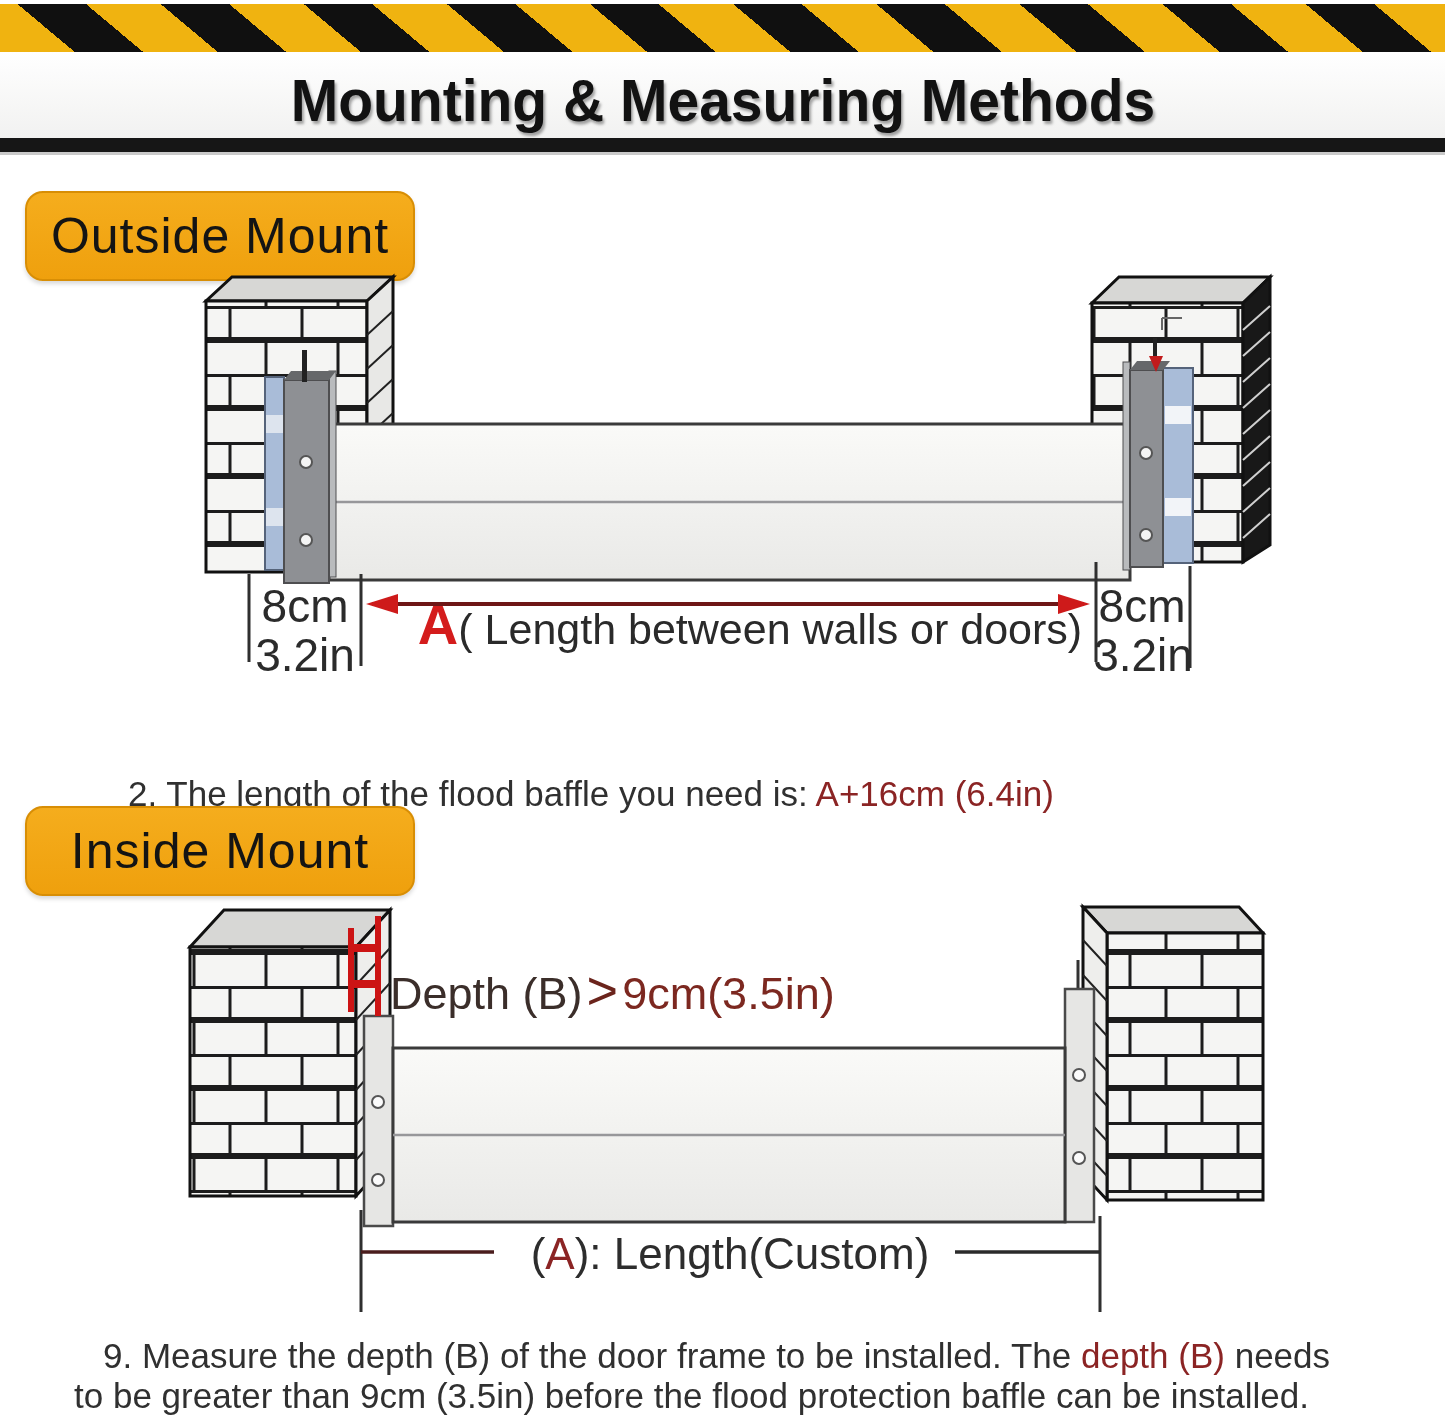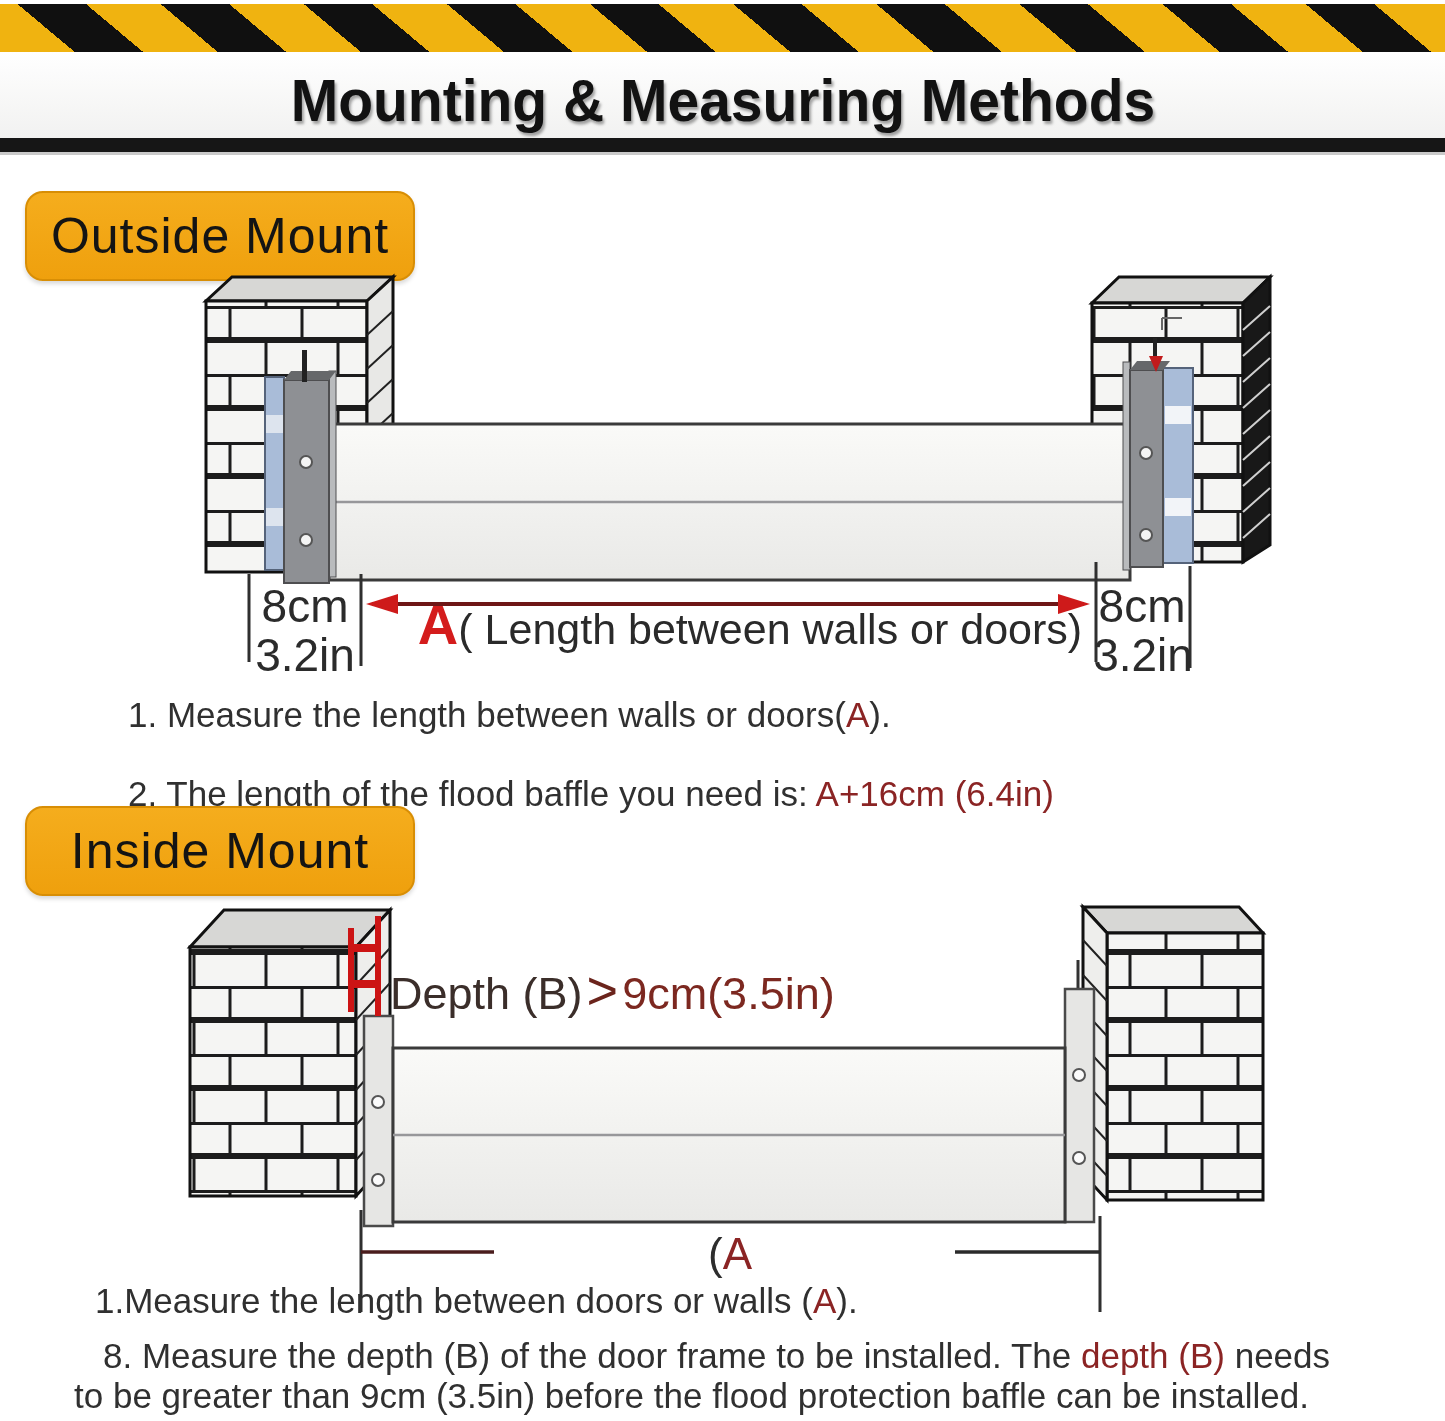--- a/index.html
+++ b/index.html
@@ -123,23 +123,20 @@
 
   <div class="abs dimtxt" style="left:249px;top:582px;width:112px;">8cm</div>
   <div class="abs dimtxt" style="left:240px;top:631px;width:130px;">3.2in</div>
   <div class="abs dimtxt" style="left:1094px;top:582px;width:96px;">8cm</div>
   <div class="abs dimtxt" style="left:1088px;top:631px;width:110px;">3.2in</div>
   <div class="abs spanrow">
     <span class="bigA">A</span>
     <span class="spantext">( Length between walls or doors)</span>
   </div>
 
-  <div class="abs instr" style="left:128px;top:695px;">
-    <span>1. Measure the length between walls or doors(</span><span class="hl">A</span><span>).</span>
-  </div>
   <div class="abs instr" style="left:128px;top:774px;">
     <span>2. The length of the flood baffle you need is: </span><span class="hl">A+16cm (6.4in)</span>
   </div>
 
   <div class="abs mountlabel" style="top:806px;">
     <span>Inside Mount</span>
   </div>
 
   <svg style="top:900px" width="1445" height="420" viewBox="0 900 1445 420">
     <defs>
@@ -199,23 +196,21 @@
 
   <div class="abs depthrow">
     <span class="depthlbl">Depth (B) </span>
     <span class="depthgt">&gt;</span>
     <span class="depthval">9cm(3.5in)</span>
   </div>
 
   <div class="abs dim2row">
     <span>(</span>
       <span class="hl">A</span>
-  </div>
-
-  <div class="abs instr" style="left:95px;top:1281px;">
-    <span>1.Measure the length between doors or walls (</span><span class="hl">A</span><span>).</span>
-  </div>
+      <span>): Length(Custom)</span>
+  </div>
+
   <div class="abs instr" style="left:103px;top:1336px;">
-    <span>8. Measure the depth (B) of the door frame to be installed. The </span><span class="hl">depth (B)</span><span> needs</span>
+    <span>9. Measure the depth (B) of the door frame to be installed. The </span><span class="hl">depth (B)</span><span> needs</span>
   </div>
   <div class="abs instr" style="left:74px;top:1376px;">to be greater than 9cm (3.5in) before the flood protection baffle can be installed.</div>
 
 </div>
 
 </body></html>

